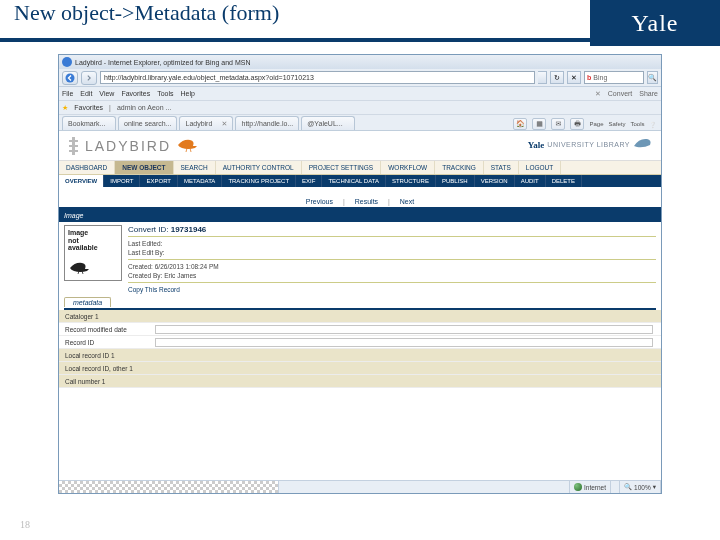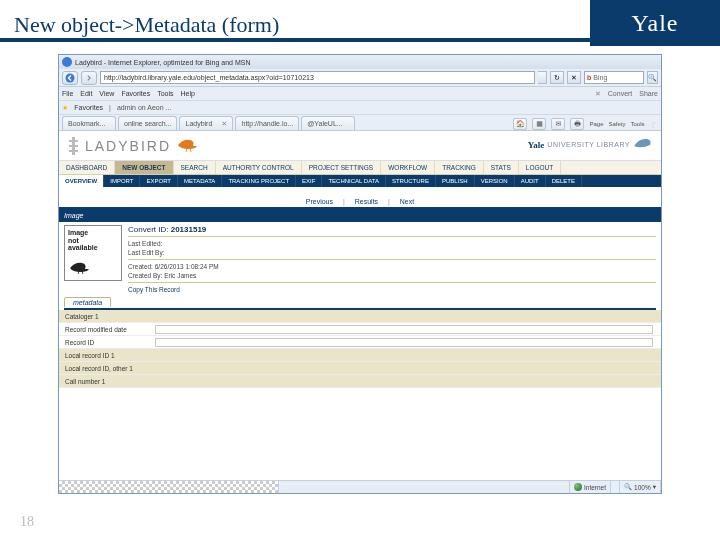--- a/index.html
+++ b/index.html
@@ -1,19 +1,19 @@
 <!DOCTYPE html>
 <html><head>
 <meta charset="utf-8">
 <style>
   * { margin: 0; padding: 0; box-sizing: border-box; }
   body { font-family: Arial, sans-serif; width: 720px; height: 540px; background: #fff; overflow: hidden; position: relative; }
 
   
-  .slide-header { height: 42px; background: #fff; display: flex; align-items: flex-end; padding-left: 14px; border-bottom: 4px solid #0a3b6b; }
+  .slide-header { height: 42px; background: #fff; display: flex; align-items: flex-start; padding-left: 14px; border-bottom: 4px solid #0a3b6b; }
   .slide-title { font-family: Georgia, 'Times New Roman', serif; font-size: 22px; color: #0a3b6b; font-weight: normal; }
   .yale-logo-wrap { position: absolute; right: 0; top: 0; width: 130px; height: 46px; background: #0a3b6b; display: flex; align-items: center; justify-content: center; }
   .yale-logo { color: #fff; font-family: Georgia, serif; font-size: 24px; letter-spacing: 1px; }
 
   
   .ie-window { position: absolute; top: 54px; left: 58px; width: 604px; height: 440px; border: 1px solid #7a9ab9; font-size: 7.5px; background: #fff; }
 
   
   .ie-titlebar { height: 14px; background: linear-gradient(#e9eef5, #d4dfec); display: flex; align-items: center; padding: 0 3px; color: #333; font-size: 7px; }
   .ie-icon { width: 10px; height: 10px; background: #3a7bd5; border-radius: 50%; margin-right: 3px; }
@@ -96,21 +96,21 @@
   .meta-input .tf { width: 100%; height: 100%; border: 1px solid #c6c6c6; background: #fff; }
 
   
   .status-bar { position: absolute; bottom: 0; left: 0; right: 0; height: 13px; background: #e8eef5; border-top: 1px solid #c3d0df; display: flex; align-items: center; font-size: 6.5px; color: #444; }
   .status-bar .checker { width: 220px; height: 100%; background: repeating-conic-gradient(#ccc 0% 25%, #fff 0% 50%) 0 0/6px 6px; border-right: 1px solid #c3d0df; }
   .status-bar .cell { padding: 0 4px; border-right: 1px solid #c3d0df; height: 100%; display: flex; align-items: center; gap: 2px; }
   .status-bar .flex1 { flex: 1; }
   .earth { width: 8px; height: 8px; border-radius: 50%; background: radial-gradient(circle at 30% 30%, #7ec27e, #2a6e2a); }
 
   
-  .slide-num { position: absolute; bottom: 10px; left: 20px; color: #bcbcbc; font-size: 14px; font-family: Georgia, serif; }
+  .slide-num { position: absolute; bottom: 10px; left: 20px; color: #bcbcbc; font-size: 10px; font-family: Georgia, serif; }
 </style>
 </head>
 <body>
 
 <div class="slide-header">
   <div class="slide-title">New object-&gt;Metadata (form)</div>
 </div>
 <div class="yale-logo-wrap">
   <div class="yale-logo">Yale</div>
 </div>
@@ -267,21 +267,21 @@
       <div class="thumb">
         <div class="noimg"><span>Image</span><br><span>not</span><br><span>available</span></div>
         <span class="bird2">
           <svg width="24" height="14" viewBox="0 0 24 14">
               <path d="M2 8 Q7 2 14 3 Q19 4 17 9 L21 9 L19 11 Q12 13 6 11 Q3 10 2 8 Z" fill="#222"></path>
               <path d="M11 11 L10 14 M14 11 L15 14" stroke="#222" stroke-width="0.8"></path>
             </svg>
         </span>
       </div>
       <div class="obj-info">
-        <div class="obj-id"><span>Convert ID:</span> <b>20131519</b></div>
+        <div class="obj-id"><span>Convert ID:</span> <b>19731946</b></div>
         <div class="obj-sep"></div>
         <div class="obj-line">Last Edited:</div>
         <div class="obj-line">Last Edit By:</div>
         <div class="obj-sep"></div>
         <div class="obj-line">Created: 6/26/2013 1:08:24 PM</div>
         <div class="obj-line">Created By: Eric James</div>
         <div class="obj-sep"></div>
         <div class="copy-link">Copy This Record</div>
       </div>
     </div>

